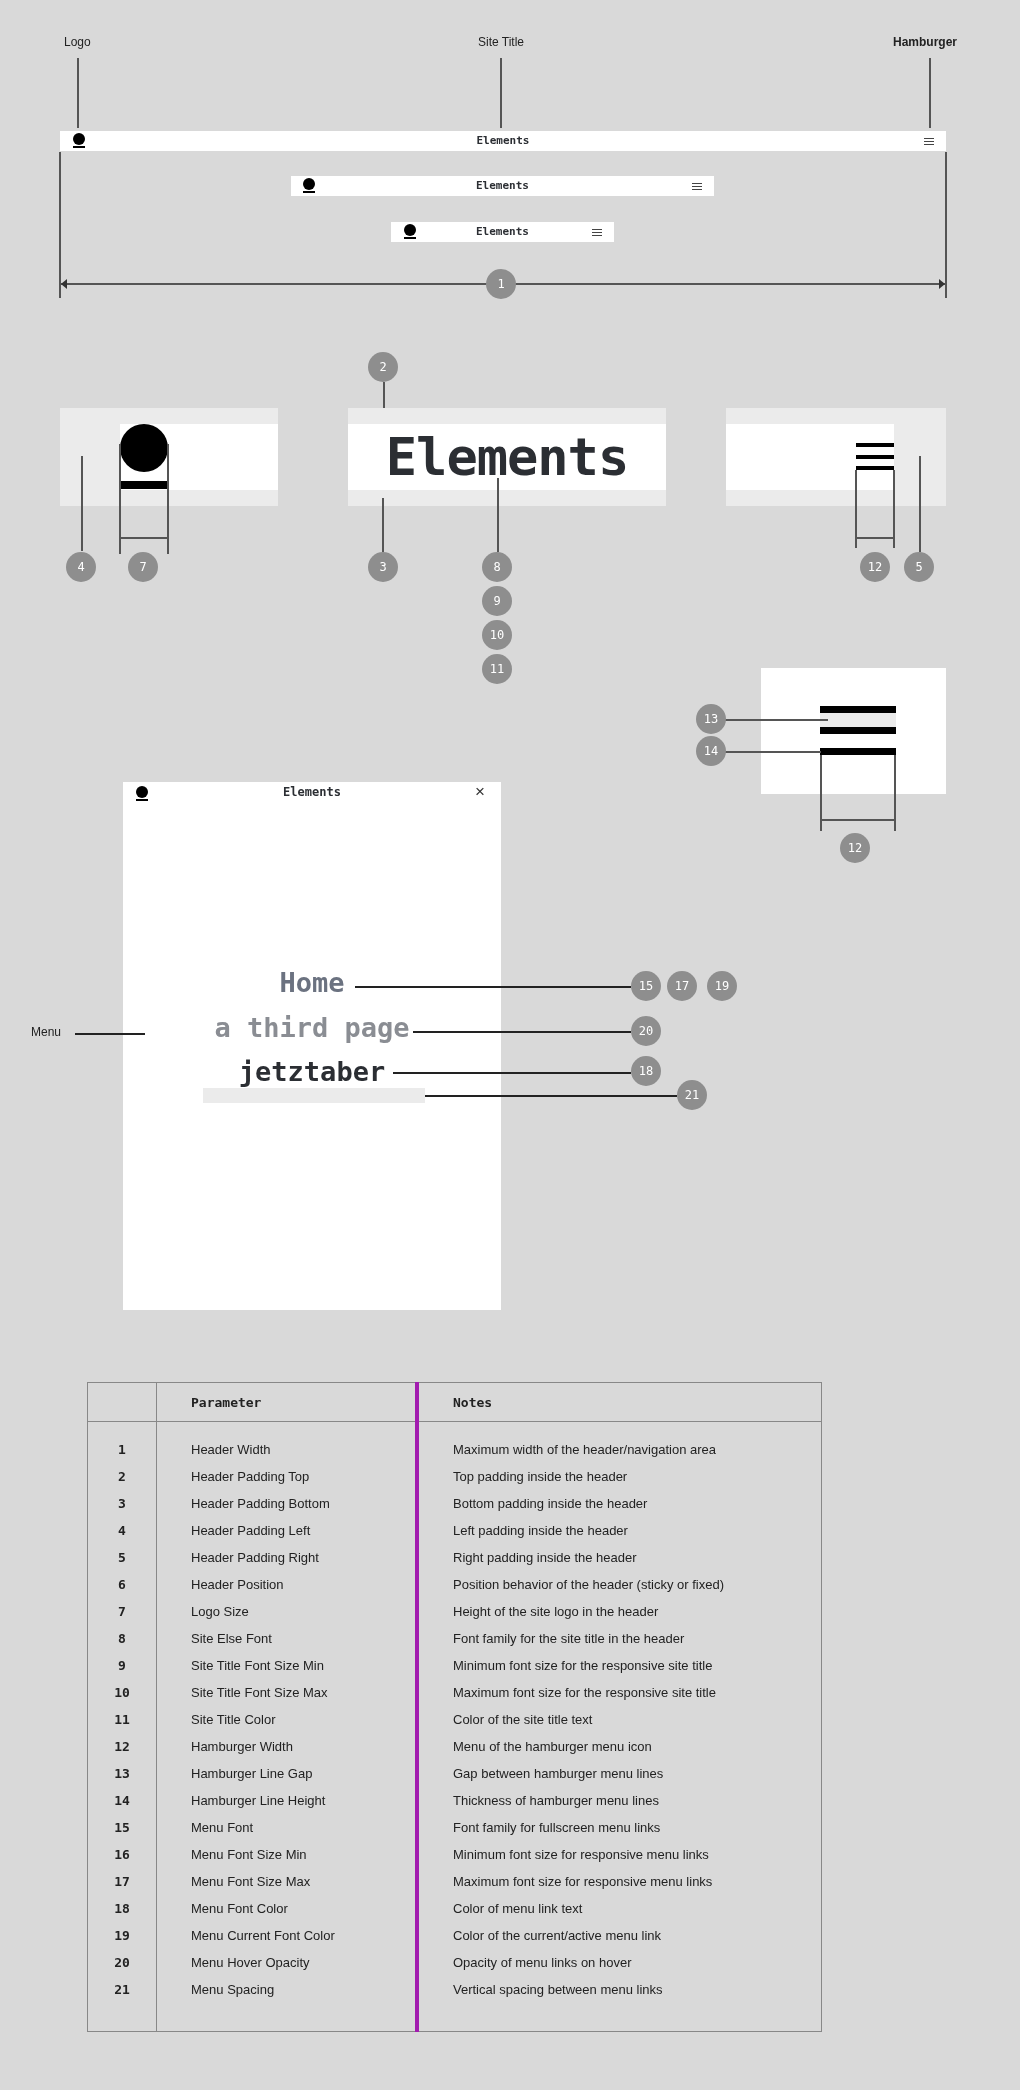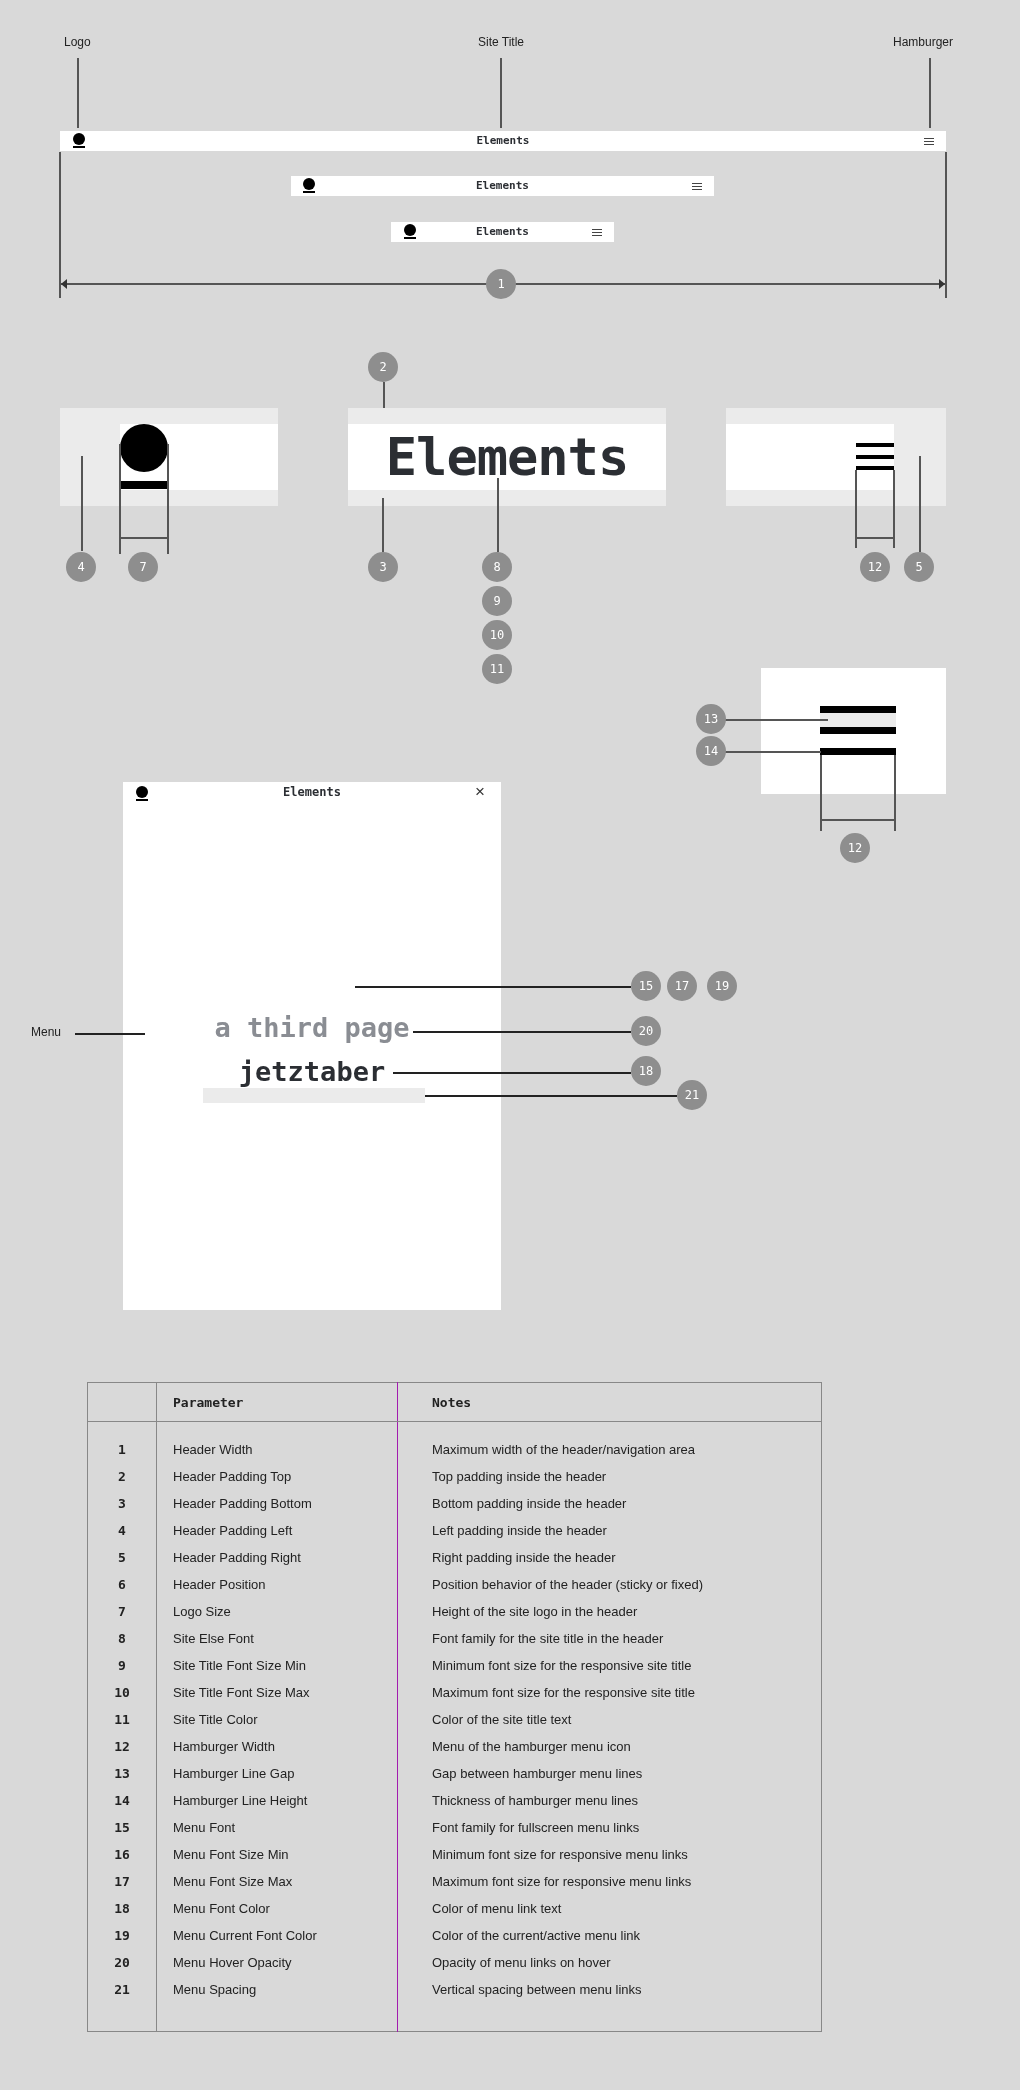--- a/index.html
+++ b/index.html
@@ -24,30 +24,30 @@
   .inner { position:absolute; background:#fff; }
   .arrowL { position:absolute; width:0; height:0; border-top:5px solid transparent; border-bottom:5px solid transparent; border-right:6px solid #333; }
   .arrowR { position:absolute; width:0; height:0; border-top:5px solid transparent; border-bottom:5px solid transparent; border-left:6px solid #333; }
   .menu-panel { position:absolute; left:123px; top:782px; width:378px; height:528px; background:#fff; }
   .menu-link { position:absolute; left:0; right:0; text-align:center; font-family:"DejaVu Sans Mono", monospace; font-weight:bold; font-size:27px; }
   table.params { position:absolute; left:87px; top:1382px; width:735px; height:650px; border-collapse:collapse; border:1px solid #888; }
   table.params th { font-family:"DejaVu Sans Mono", monospace; font-size:13px; font-weight:bold; text-align:left; height:38px; border-bottom:1px solid #888; padding:0; }
   table.params td { font-size:13px; height:27px; padding:0; vertical-align:middle; }
   table.params td.num { font-family:"DejaVu Sans Mono", monospace; font-weight:bold; text-align:center; }
   table.params .c1 { width:68px; border-right:1px solid #888; }
-  table.params .c2 { width:224px; border-right:1px solid #a21caf; padding-left:16px; }
+  table.params .c2 { width:224px; border-right:4px solid #a21caf; padding-left:34px; }
   table.params .c3 { padding-left:34px; }
   table.params tr.first td { padding-top:14px; }
 </style>
 </head>
 <body>
 
 <div class="abs label" style="left:64px;top:35px;">Logo</div>
 <div class="abs label" style="left:478px;top:35px;">Site Title</div>
-<div class="abs label" style="left:893px;top:35px;">Hamburger</div>
+<div class="abs label" style="left:893px;top:35px;font-weight:bold;">Hamburger</div>
 <div class="vline" style="left:77px;top:58px;height:70px;"></div>
 <div class="vline" style="left:500px;top:58px;height:70px;"></div>
 <div class="vline" style="left:929px;top:58px;height:70px;"></div>
 
 <div class="hdr" style="left:60px;top:131px;width:886px;">
   <div class="logo-sm" style="left:13px;">
       <div class="c"></div>
       <div class="b"></div>
     </div>
   <div class="title">Elements</div>
@@ -142,20 +142,21 @@
 <div class="badge" style="left:840px;top:833px;">12</div>
 
 <div class="menu-panel">
   <div class="abs" style="left:13px;top:4px;width:12px;height:16px;">
     <div class="abs" style="left:0;top:0;width:12px;height:12px;border-radius:50%;background:#000;"></div>
     <div class="abs" style="left:0;top:13px;width:12px;height:2px;background:#000;"></div>
   </div>
   <div class="abs" style="left:0;right:0;top:3px;text-align:center;font-family:'DejaVu Sans Mono',monospace;font-weight:bold;font-size:12px;color:#2b2e33;">Elements</div>
   <div class="abs" style="right:16px;top:0px;font-size:17px;color:#333;cursor:pointer;">×</div>
 
+  <div class="menu-link" style="top:185px;color:#6b7280;">Home</div>
   <div class="menu-link" style="top:230px;color:#8a8d93;">a third page</div>
   <div class="menu-link" style="top:274px;color:#2b2e33;">jetztaber</div>
   <div class="abs" style="left:80px;top:306px;width:222px;height:15px;background:#ebebeb;"></div>
 </div>
 
 <div class="abs label" style="left:31px;top:1025px;">Menu</div>
 <div class="hline dark" style="left:75px;top:1033px;width:70px;"></div>
 
 <div class="hline dark" style="left:355px;top:986px;width:276px;"></div>
 <div class="hline dark" style="left:413px;top:1031px;width:218px;"></div>

